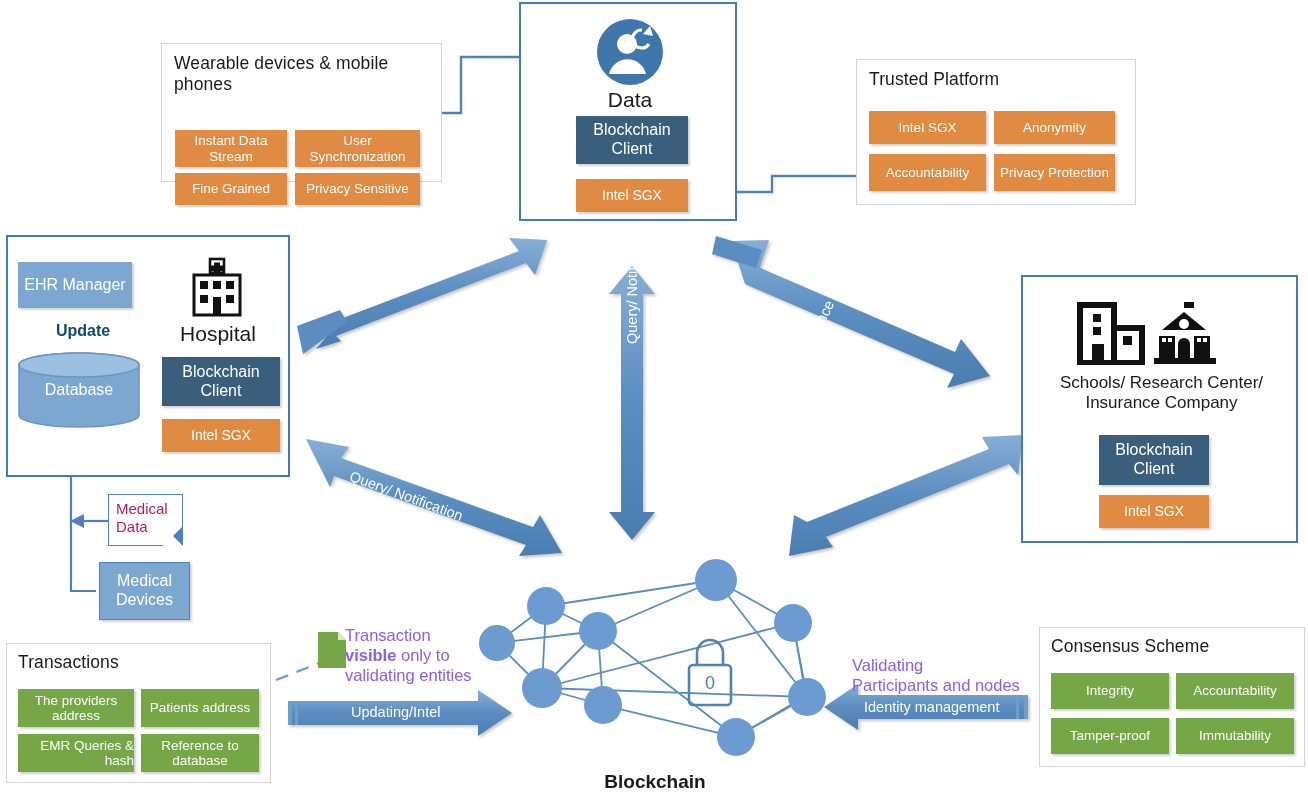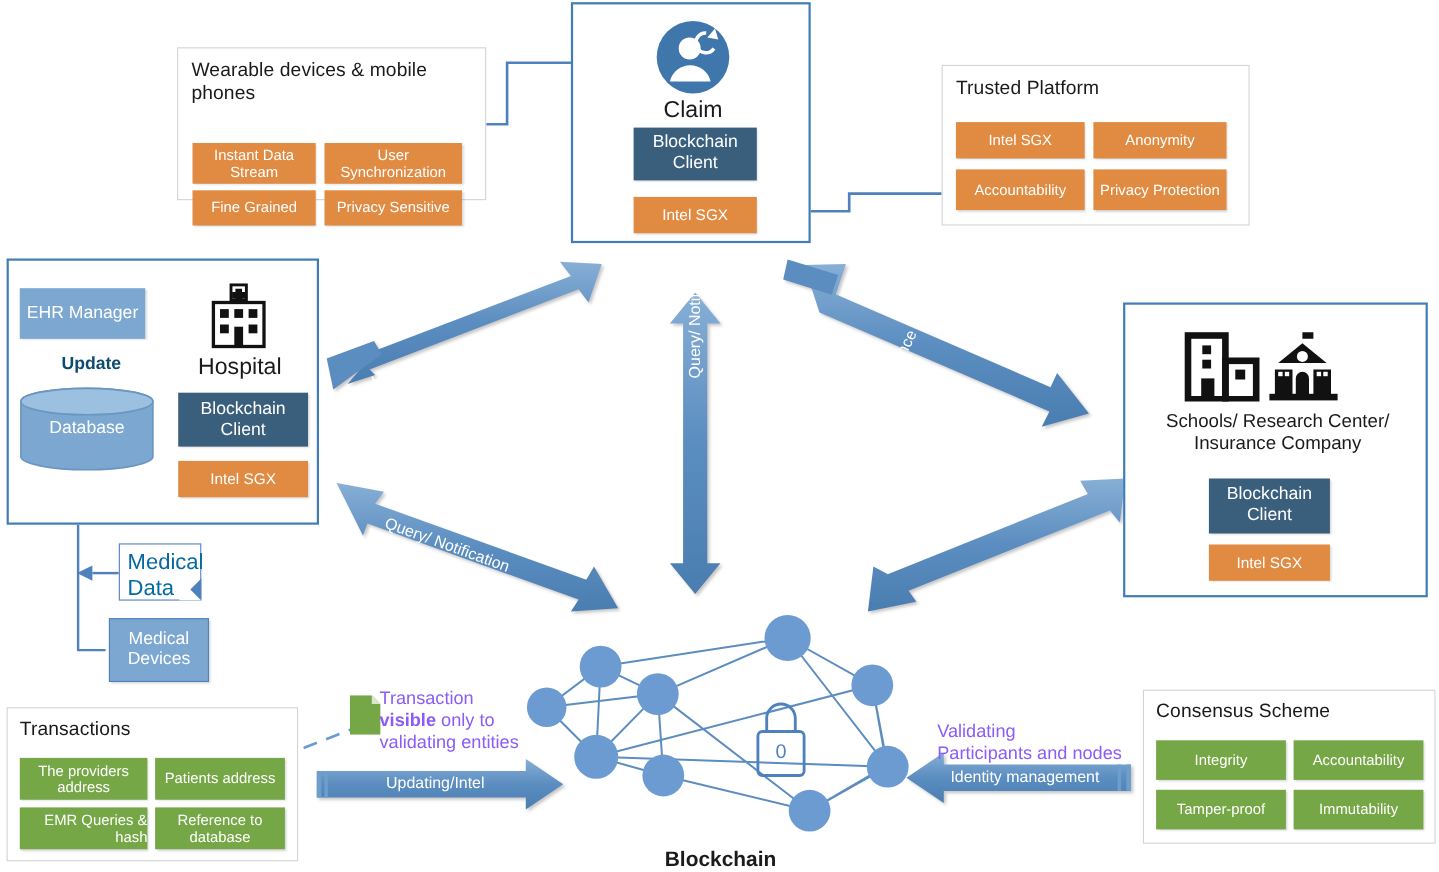--- a/index.html
+++ b/index.html
@@ -22,21 +22,21 @@
 
   .bigtext{position:absolute;font-size:21px;color:#1a1a1a;text-align:center;}
   .midtext{position:absolute;font-size:16.5px;color:#1a1a1a;text-align:center;line-height:1.2;}
 
   .svgfull{position:absolute;left:0;top:0;width:1308px;height:793px;pointer-events:none;}
 
   .arrowlabel{position:absolute;color:#ffffff;font-size:14.5px;white-space:nowrap;
               transform-origin:left top;}
 
   .noteshape{position:absolute;box-sizing:border-box;border:1.6px solid #4F81BD;background:#fff;
-             color:#0369a1;font-size:20px;line-height:1.18;text-align:left;
+             color:#be185d;font-size:15px;line-height:1.18;text-align:left;
              padding:5px 6px 0 7px;}
 
   .legendtext{position:absolute;font-size:16.5px;color:#8b5cf6;text-align:left;line-height:1.22;}
   .legendtext b{font-weight:bold;}
   .blocklabel{position:absolute;font-size:19px;font-weight:bold;color:#1a1a1a;text-align:center;}
 </style>
 </head>
 <body>
 
 <div id="stage">
@@ -171,21 +171,21 @@
   <div class="panel panel-blue" style="left:519px;top:2px;width:218px;height:219px;">
     <div style="position:absolute;left:73px;top:12px;width:72px;height:72px;">
       <svg viewBox="0 0 72 72" width="72" height="72">
         <circle cx="36" cy="36" r="33" fill="#3F77AD"></circle>
         <circle cx="33" cy="28" r="10" fill="#fff"></circle>
         <path d="M15 58 a19 19 0 0 1 37 0 z" fill="#fff"></path>
         <path d="M48 14 a9 9 0 1 0 7 14" fill="none" stroke="#fff" stroke-width="3.2"></path>
         <polygon points="56,10 59,20 49,18" fill="#fff"></polygon>
       </svg>
     </div>
-    <div class="bigtext" style="left:0;top:84px;width:218px;">Claim</div>
+    <div class="bigtext" style="left:0;top:84px;width:218px;">Data</div>
     <div class="chip navy" style="left:55px;top:112px;width:112px;height:48px;">Blockchain Client</div>
     <div class="chip orange" style="left:55px;top:175px;width:112px;height:33px;font-size:14px;">Intel SGX</div>
   </div>
 
   <div class="panel panel-gray" style="left:856px;top:59px;width:280px;height:146px;">
     <div class="panel-title" style="left:12px;top:9px;">Trusted Platform</div>
     <div class="chip orange" style="left:12px;top:51px;width:117px;height:33px;">Intel SGX</div>
     <div class="chip orange" style="left:137px;top:51px;width:121px;height:33px;">Anonymity</div>
     <div class="chip orange" style="left:12px;top:94px;width:117px;height:37px;">Accountability</div>
     <div class="chip orange" style="left:137px;top:94px;width:121px;height:37px;">Privacy Protection</div>

